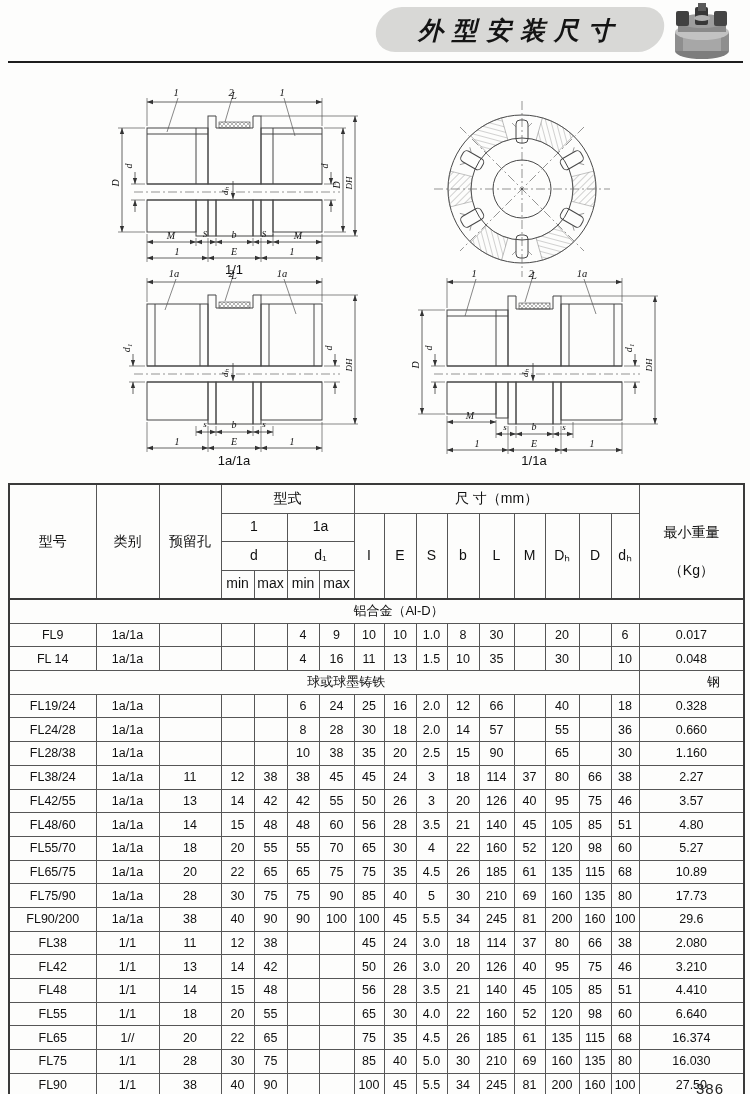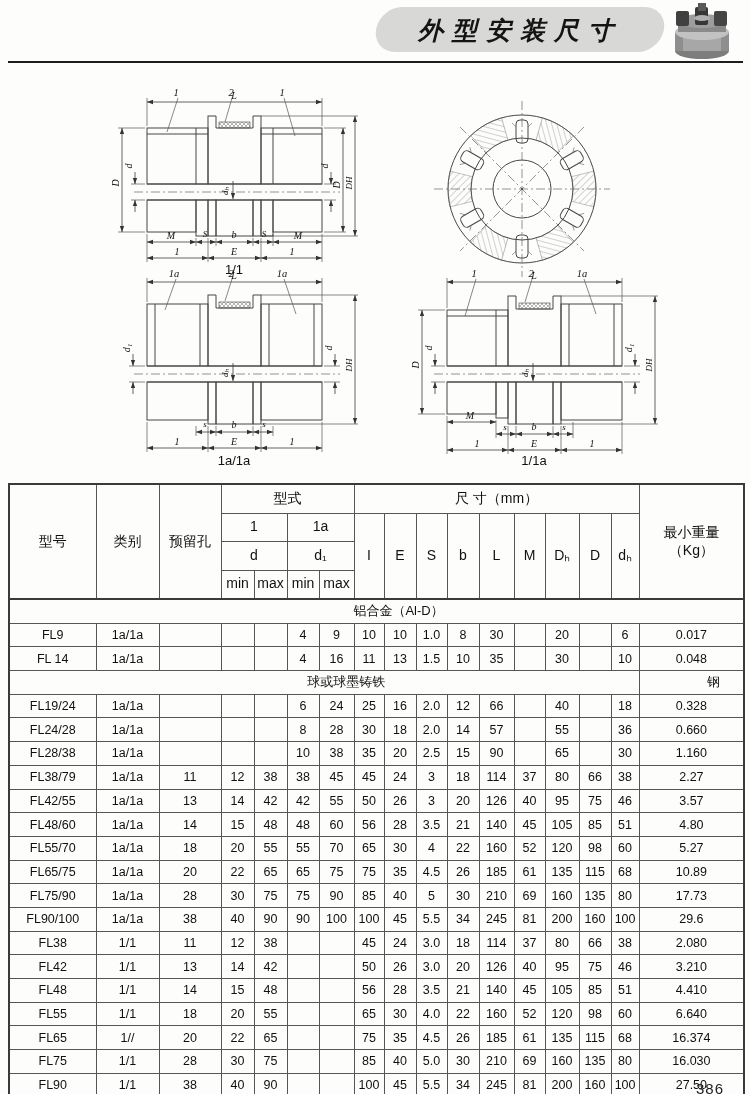--- a/index.html
+++ b/index.html
@@ -39,21 +39,21 @@
   }
   .spec-table td {
     border:1px solid #565656; text-align:center; vertical-align:middle;
     padding:0; line-height:1.12; overflow:hidden; white-space:nowrap;
   }
   .spec-table thead td { font-size:14px; }
   .spec-table thead { border-bottom:2px solid #3a3a3a; }
   .hr1 { height:29px; } .hr2 { height:28px; } .hr3 { height:29px; } .hr4 { height:29px; }
   .spec-table tbody td { height:22.7px; }
   .section-row td { font-size:13px;padding-left:44px; }
-  .wt-cell div { line-height:1.25; }
+  .wt-cell div { line-height:1.25;margin-top:20px; }
   .page-number { position:absolute; right:26px; top:1080px; font-size:15px; color:#222; letter-spacing:1px; }
 </style>
 </head>
 <body>
 
 <div class="page">
 
   <div class="title-bubble">
     <span class="title-text">外型安装尺寸</span>
   </div>
@@ -583,21 +583,21 @@
           <td>2.5</td>
           <td>15</td>
           <td>90</td>
           <td></td>
           <td>65</td>
           <td></td>
           <td>30</td>
           <td>1.160</td>
         </tr>
         <tr>
-          <td>FL38/79</td>
+          <td>FL38/24</td>
           <td>1a/1a</td>
           <td>11</td>
           <td>12</td>
           <td>38</td>
           <td>38</td>
           <td>45</td>
           <td>45</td>
           <td>24</td>
           <td>3</td>
           <td>18</td>
@@ -697,21 +697,21 @@
           <td>5</td>
           <td>30</td>
           <td>210</td>
           <td>69</td>
           <td>160</td>
           <td>135</td>
           <td>80</td>
           <td>17.73</td>
         </tr>
         <tr>
-          <td>FL90/100</td>
+          <td>FL90/200</td>
           <td>1a/1a</td>
           <td>38</td>
           <td>40</td>
           <td>90</td>
           <td>90</td>
           <td>100</td>
           <td>100</td>
           <td>45</td>
           <td>5.5</td>
           <td>34</td>

